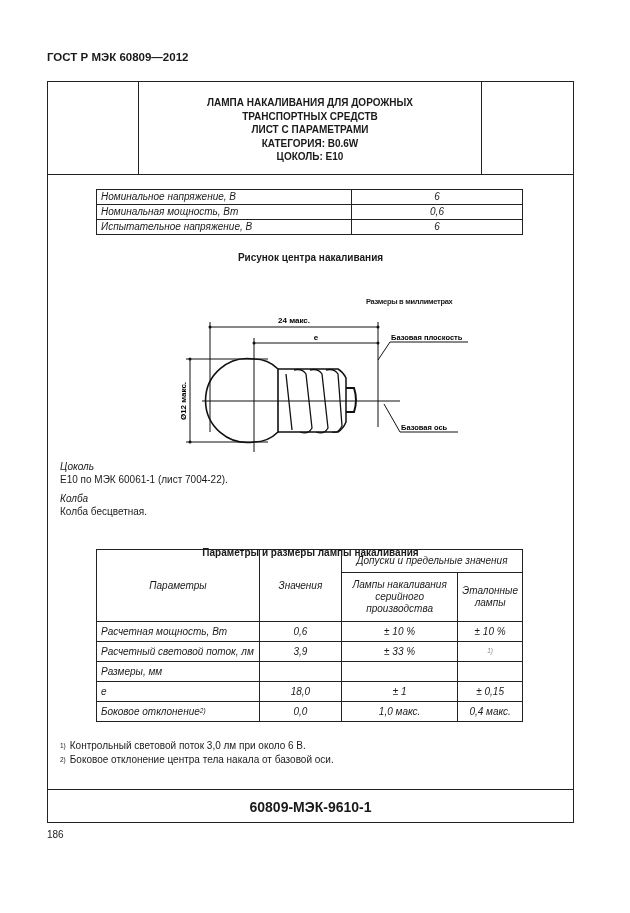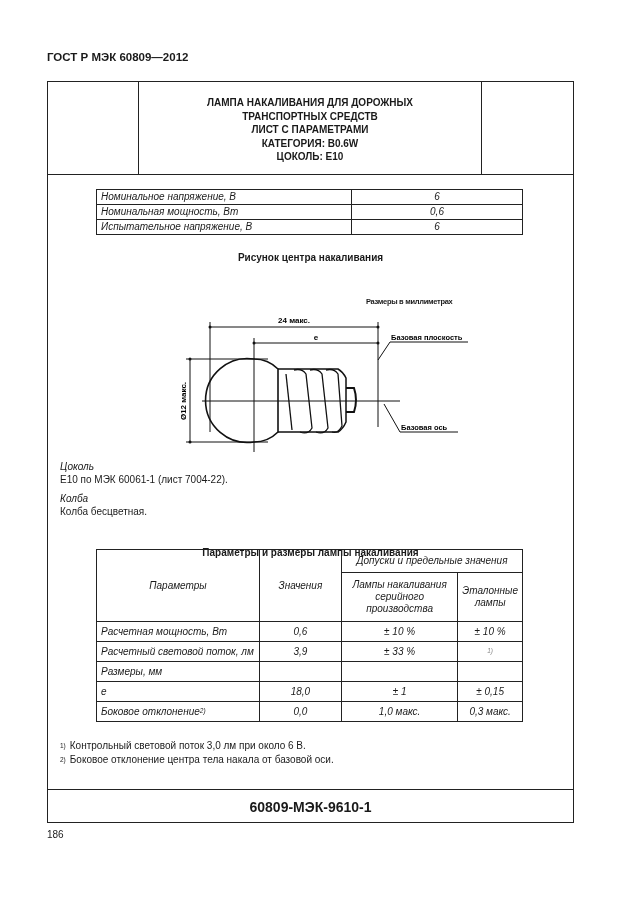--- a/index.html
+++ b/index.html
@@ -159,21 +159,21 @@
     <tr>
       <td class="l" style="font-style:italic;">e</td>
       <td>18,0</td>
       <td>± 1</td>
       <td>± 0,15</td>
     </tr>
     <tr>
       <td class="l"><span>Боковое отклонение</span><span class="sup">2)</span></td>
       <td>0,0</td>
       <td>1,0 макс.</td>
-      <td>0,3 макс.</td>
+      <td>0,4 макс.</td>
     </tr>
   </tbody>
     </table>
 
   <div class="footnotes">
     <div><span class="fn">1)</span><span>Контрольный световой поток 3,0 лм при около 6 В.</span></div>
     <div><span class="fn">2)</span><span>Боковое отклонение центра тела накала от базовой оси.</span></div>
   </div>
 
   <div class="ftr">

